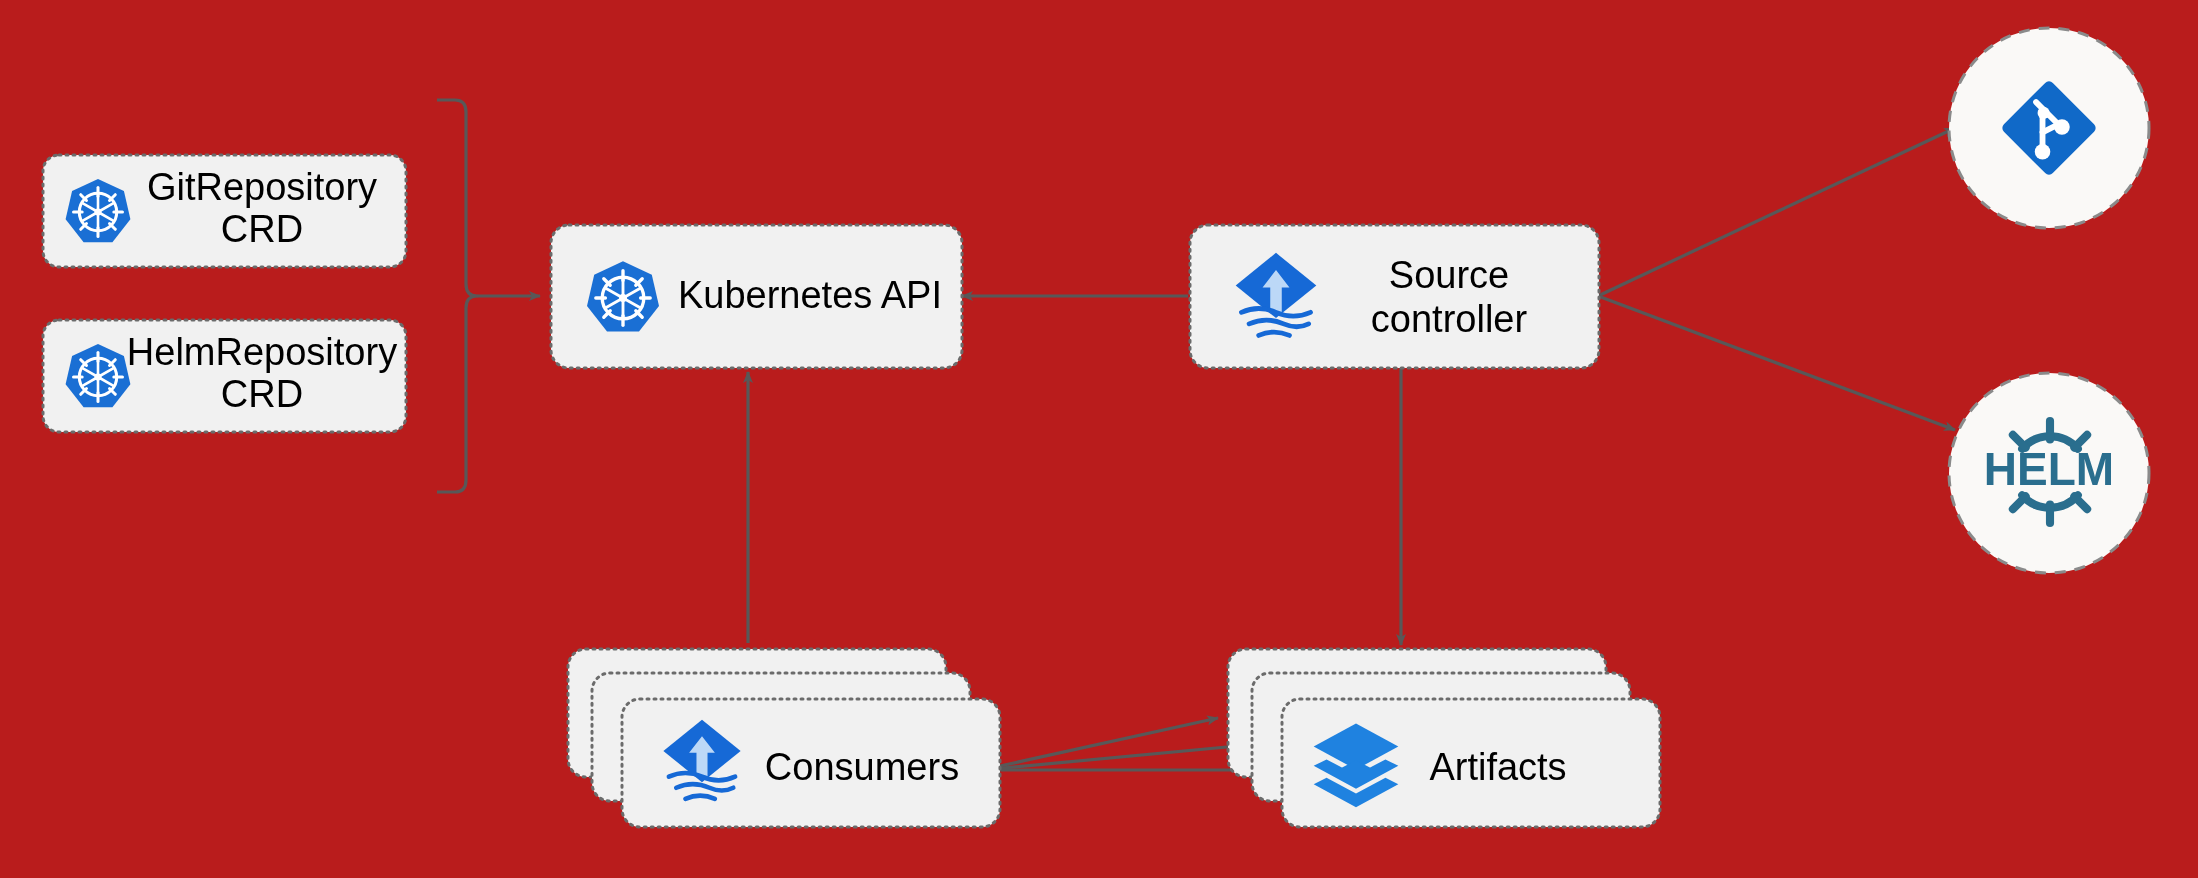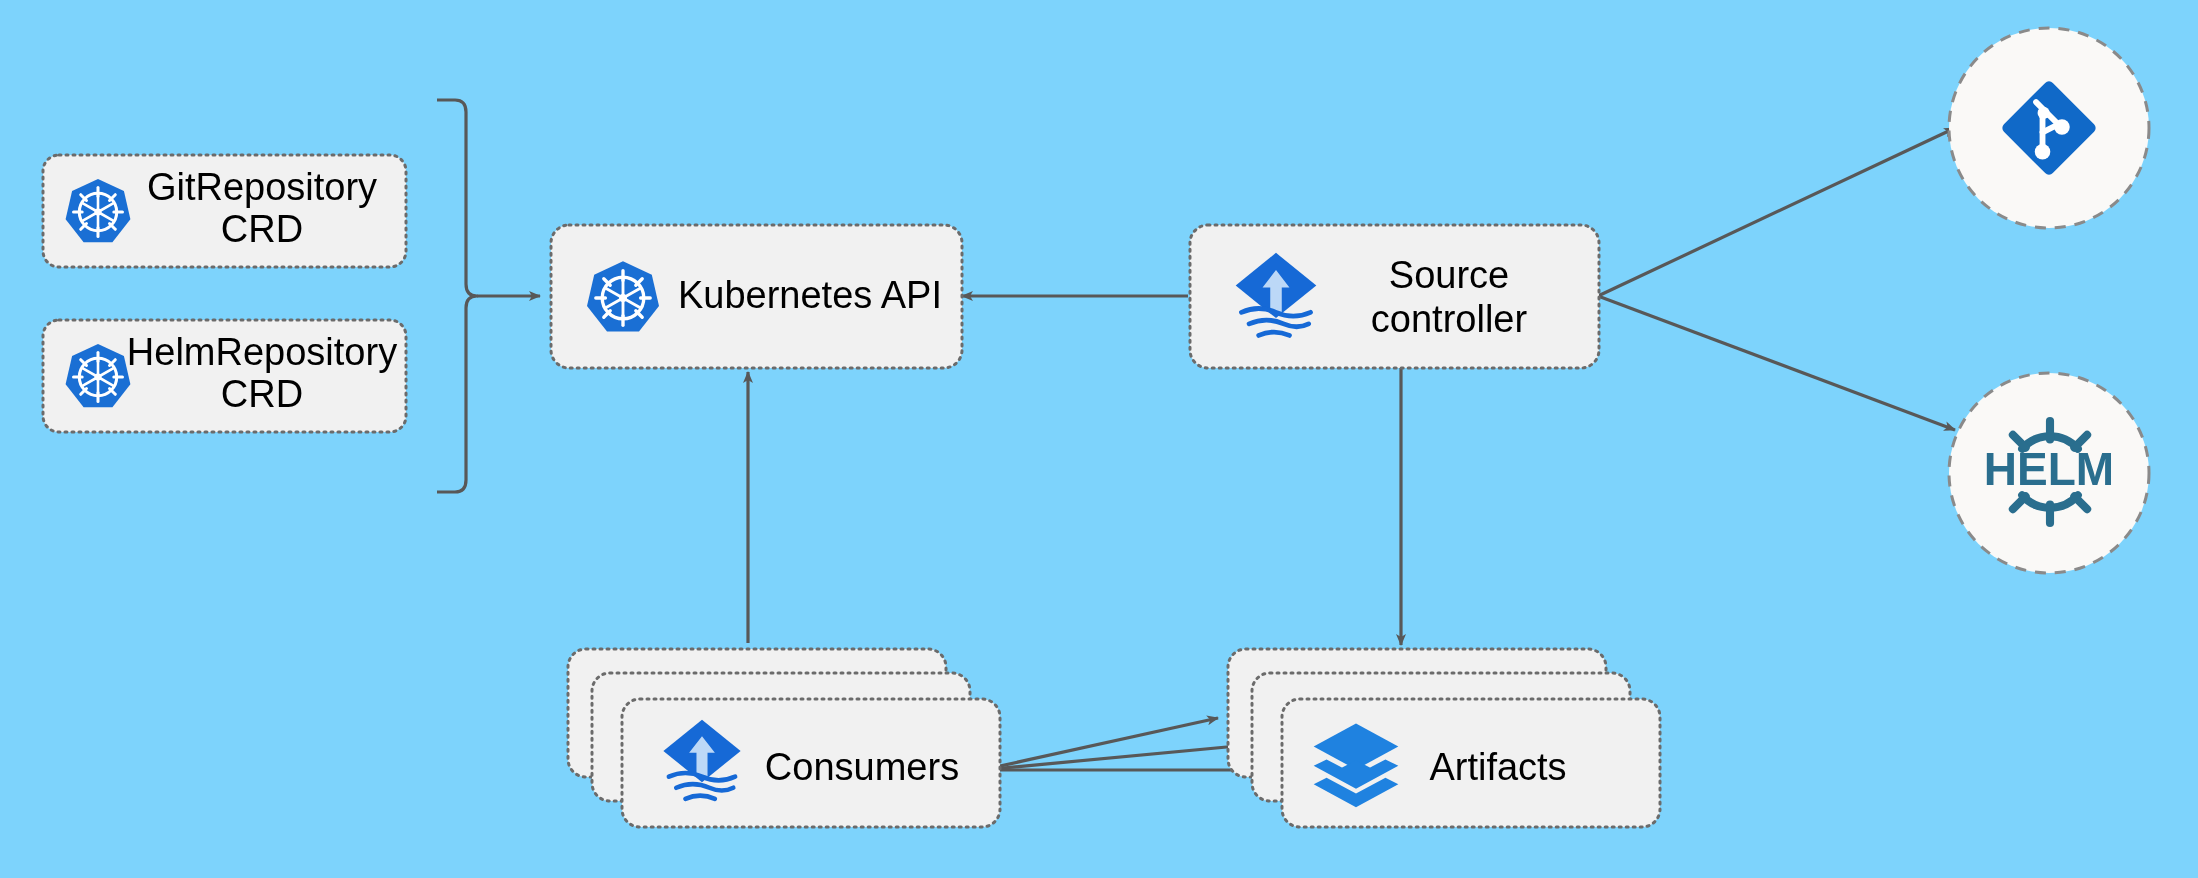--- a/index.html
+++ b/index.html
@@ -1,17 +1,17 @@
 <!DOCTYPE html>
 <html><head>
 <meta charset="utf-8">
 <style>
   html,body{margin:0;padding:0;background:#ffffff;}
   body{width:2198px;height:878px;font-family:"Liberation Sans",sans-serif;overflow:hidden;}
-  #stage{position:relative;width:2198px;height:878px;background:#7dd3fc;}
+  #stage{position:relative;width:2198px;height:878px;background:#b91c1c;}
   svg.layer{position:absolute;left:0;top:0;width:2198px;height:878px;}
   .nodetext{font-family:"Liberation Sans",sans-serif;font-size:38px;fill:#000000;dominant-baseline:middle;}
   .helmtext{font-family:"Liberation Sans",sans-serif;font-weight:bold;fill:#2a6e8e;}
 </style>
 </head>
 <body>
 
 <div id="stage">
 
   <svg class="layer" viewBox="0 0 2198 878">

